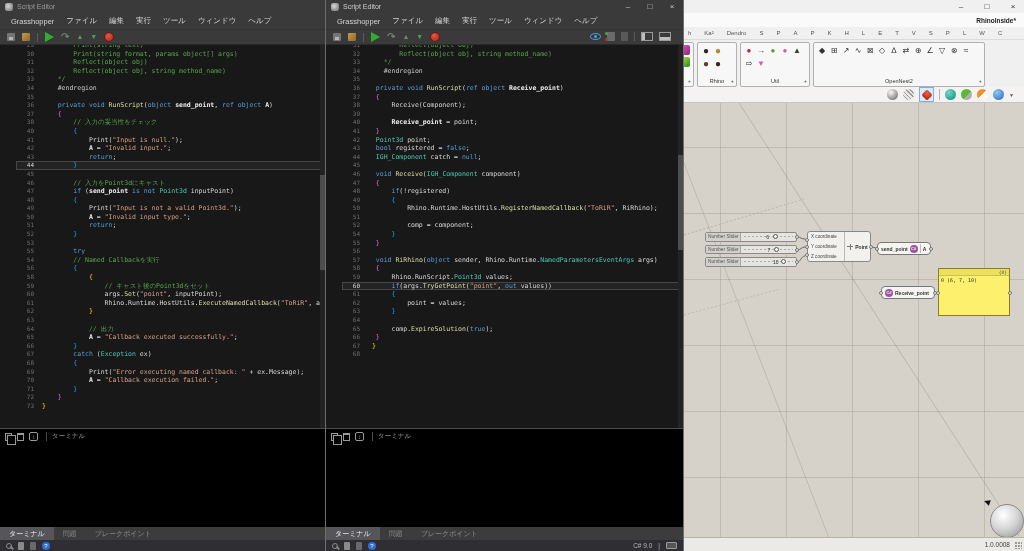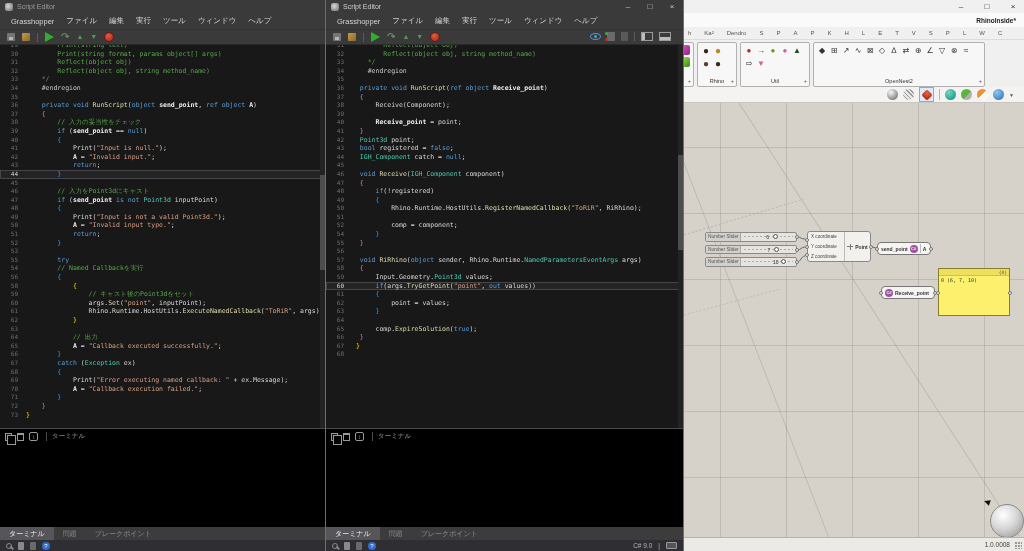--- a/index.html
+++ b/index.html
@@ -42,21 +42,21 @@
   .ic-eye::after { content:""; position:absolute; left:3px; top:1px; width:3px; height:3px; border-radius:50%; background:#4a9ad8; }
   .ic-vars { width:8px; height:9px; background:#6a6a6a; border-radius:1px; }
   .ic-vars::before { content:""; position:absolute; left:-2px; top:0; width:3px; height:3px; border-radius:50%; background:#3fae3f; }
   .ic-vars::after  { content:""; position:absolute; left:-2px; bottom:0; width:3px; height:3px; border-radius:50%; background:#c03030; }
   .ic-grey { width:7px; height:9px; background:#5a5a5a; border-radius:1px; }
   .ic-lay1 { width:12px; height:9px; border:1px solid #9a9a9a; background:linear-gradient(90deg,#bdbdbd 32%,transparent 32%); }
   .ic-lay2 { width:12px; height:9px; border:1px solid #9a9a9a; background:linear-gradient(0deg,#bdbdbd 38%,transparent 38%); }
 
   
   .se-editor { position:absolute; top:45px; left:0; right:0; bottom:123px; background:#181818; overflow:hidden; }
-  .code-inner { margin-top:-4px; }
+  .code-inner { margin-top:-4px;padding-left:16px; }
   .crow { display:flex; height:8.6px; line-height:8.6px;
     font-family:"DejaVu Sans Mono",monospace; font-size:6.5px; white-space:pre; }
   .crow .g { width:26px; flex:none; text-align:right; padding-right:8px; color:#6f6f6f; font-size:6px; }
   .crow .ct span { white-space:pre; }
   .crow.hl { background:rgba(255,255,255,0.05); box-shadow:inset 0 0 0 1px #45454a; }
   .crow.hl .g { color:#dcdcdc; }
   .tk-p{color:#d6d6d6} .tk-k{color:#569cd6} .tk-c{color:#57a64a} .tk-s{color:#d69d85}
   .tk-t{color:#4ec9b0} .tk-m{color:#dcdcaa} .tk-d{color:#c8c8c8}
   .tk-b1{color:#ffd602} .tk-b2{color:#da70d6} .tk-b3{color:#179fff}
   .tk-pr{color:#ececec; font-weight:bold}
@@ -215,21 +215,20 @@
         <div class="crow"><span class="g">29</span><span class="ct"><span class="tk-c">        Print(string text)</span></span></div>
         <div class="crow"><span class="g">30</span><span class="ct"><span class="tk-c">        Print(string format, params object[] args)</span></span></div>
         <div class="crow"><span class="g">31</span><span class="ct"><span class="tk-c">        Reflect(object obj)</span></span></div>
         <div class="crow"><span class="g">32</span><span class="ct"><span class="tk-c">        Reflect(object obj, string method_name)</span></span></div>
         <div class="crow"><span class="g">33</span><span class="ct"><span class="tk-c">    */</span></span></div>
         <div class="crow"><span class="g">34</span><span class="ct"><span class="tk-d">    #endregion</span></span></div>
         <div class="crow"><span class="g">35</span><span class="ct"></span></div>
         <div class="crow"><span class="g">36</span><span class="ct"><span class="tk-p">    </span><span class="tk-k">private</span><span class="tk-p"> </span><span class="tk-k">void</span><span class="tk-p"> </span><span class="tk-m">RunScript</span><span class="tk-p">(</span><span class="tk-k">object</span><span class="tk-p"> </span><span class="tk-pr">send_point</span><span class="tk-p">, </span><span class="tk-k">ref</span><span class="tk-p"> </span><span class="tk-k">object</span><span class="tk-p"> </span><span class="tk-pr">A</span><span class="tk-p">)</span></span></div>
         <div class="crow"><span class="g">37</span><span class="ct"><span class="tk-b2">    {</span></span></div>
         <div class="crow"><span class="g">38</span><span class="ct"><span class="tk-c">        // 入力の妥当性をチェック</span></span></div>
-        <div class="crow"><span class="g">39</span><span class="ct"><span class="tk-p">        </span><span class="tk-k">if</span><span class="tk-p"> (</span><span class="tk-pr">send_point</span><span class="tk-p"> == </span><span class="tk-k">null</span><span class="tk-p">)</span></span></div>
         <div class="crow"><span class="g">40</span><span class="ct"><span class="tk-b3">        {</span></span></div>
         <div class="crow"><span class="g">41</span><span class="ct"><span class="tk-p">            Print(</span><span class="tk-s">"Input is null."</span><span class="tk-p">);</span></span></div>
         <div class="crow"><span class="g">42</span><span class="ct"><span class="tk-p">            </span><span class="tk-pr">A</span><span class="tk-p"> = </span><span class="tk-s">"Invalid input."</span><span class="tk-p">;</span></span></div>
         <div class="crow"><span class="g">43</span><span class="ct"><span class="tk-p">            </span><span class="tk-k">return</span><span class="tk-p">;</span></span></div>
         <div class="crow hl"><span class="g">44</span><span class="ct"><span class="tk-b3">        }</span></span></div>
         <div class="crow"><span class="g">45</span><span class="ct"></span></div>
         <div class="crow"><span class="g">46</span><span class="ct"><span class="tk-c">        // 入力をPoint3dにキャスト</span></span></div>
         <div class="crow"><span class="g">47</span><span class="ct"><span class="tk-p">        </span><span class="tk-k">if</span><span class="tk-p"> (</span><span class="tk-pr">send_point</span><span class="tk-p"> </span><span class="tk-k">is</span><span class="tk-p"> </span><span class="tk-k">not</span><span class="tk-p"> </span><span class="tk-t">Point3d</span><span class="tk-p"> inputPoint)</span></span></div>
         <div class="crow"><span class="g">48</span><span class="ct"><span class="tk-b3">        {</span></span></div>
         <div class="crow"><span class="g">49</span><span class="ct"><span class="tk-p">            Print(</span><span class="tk-s">"Input is not a valid Point3d."</span><span class="tk-p">);</span></span></div>
@@ -342,21 +341,21 @@
         <div class="crow"><span class="g">48</span><span class="ct"><span class="tk-p">      </span><span class="tk-k">if</span><span class="tk-p">(!registered)</span></span></div>
         <div class="crow"><span class="g">49</span><span class="ct"><span class="tk-b3">      {</span></span></div>
         <div class="crow"><span class="g">50</span><span class="ct"><span class="tk-p">          Rhino.Runtime.HostUtils.</span><span class="tk-m">RegisterNamedCallback</span><span class="tk-p">(</span><span class="tk-s">"ToRiR"</span><span class="tk-p">, RiRhino);</span></span></div>
         <div class="crow"><span class="g">51</span><span class="ct"></span></div>
         <div class="crow"><span class="g">52</span><span class="ct"><span class="tk-p">          comp = component;</span></span></div>
         <div class="crow"><span class="g">54</span><span class="ct"><span class="tk-b3">      }</span></span></div>
         <div class="crow"><span class="g">55</span><span class="ct"><span class="tk-b2">  }</span></span></div>
         <div class="crow"><span class="g">56</span><span class="ct"></span></div>
         <div class="crow"><span class="g">57</span><span class="ct"><span class="tk-p">  </span><span class="tk-k">void</span><span class="tk-p"> </span><span class="tk-m">RiRhino</span><span class="tk-p">(</span><span class="tk-k">object</span><span class="tk-p"> sender, Rhino.Runtime.</span><span class="tk-t">NamedParametersEventArgs</span><span class="tk-p"> args)</span></span></div>
         <div class="crow"><span class="g">58</span><span class="ct"><span class="tk-b2">  {</span></span></div>
-        <div class="crow"><span class="g">59</span><span class="ct"><span class="tk-p">      Input.Geometry.</span><span class="tk-t">Point3d</span><span class="tk-p"> values;</span></span></div>
+        <div class="crow"><span class="g">59</span><span class="ct"><span class="tk-p">      Rhino.RunScript.</span><span class="tk-t">Point3d</span><span class="tk-p"> values;</span></span></div>
         <div class="crow hl"><span class="g">60</span><span class="ct"><span class="tk-p">      </span><span class="tk-k">if</span><span class="tk-p">(args.</span><span class="tk-m">TryGetPoint</span><span class="tk-p">(</span><span class="tk-s">"point"</span><span class="tk-p">, </span><span class="tk-k">out</span><span class="tk-p"> values))</span></span></div>
         <div class="crow"><span class="g">61</span><span class="ct"><span class="tk-b3">      {</span></span></div>
         <div class="crow"><span class="g">62</span><span class="ct"><span class="tk-p">          point = values;</span></span></div>
         <div class="crow"><span class="g">63</span><span class="ct"><span class="tk-b3">      }</span></span></div>
         <div class="crow"><span class="g">64</span><span class="ct"></span></div>
         <div class="crow"><span class="g">65</span><span class="ct"><span class="tk-p">      comp.</span><span class="tk-m">ExpireSolution</span><span class="tk-p">(</span><span class="tk-k">true</span><span class="tk-p">);</span></span></div>
         <div class="crow"><span class="g">66</span><span class="ct"><span class="tk-b2">  }</span></span></div>
         <div class="crow"><span class="g">67</span><span class="ct"><span class="tk-b1"> }</span></span></div>
         <div class="crow"><span class="g">68</span><span class="ct"></span></div>
       </div>

